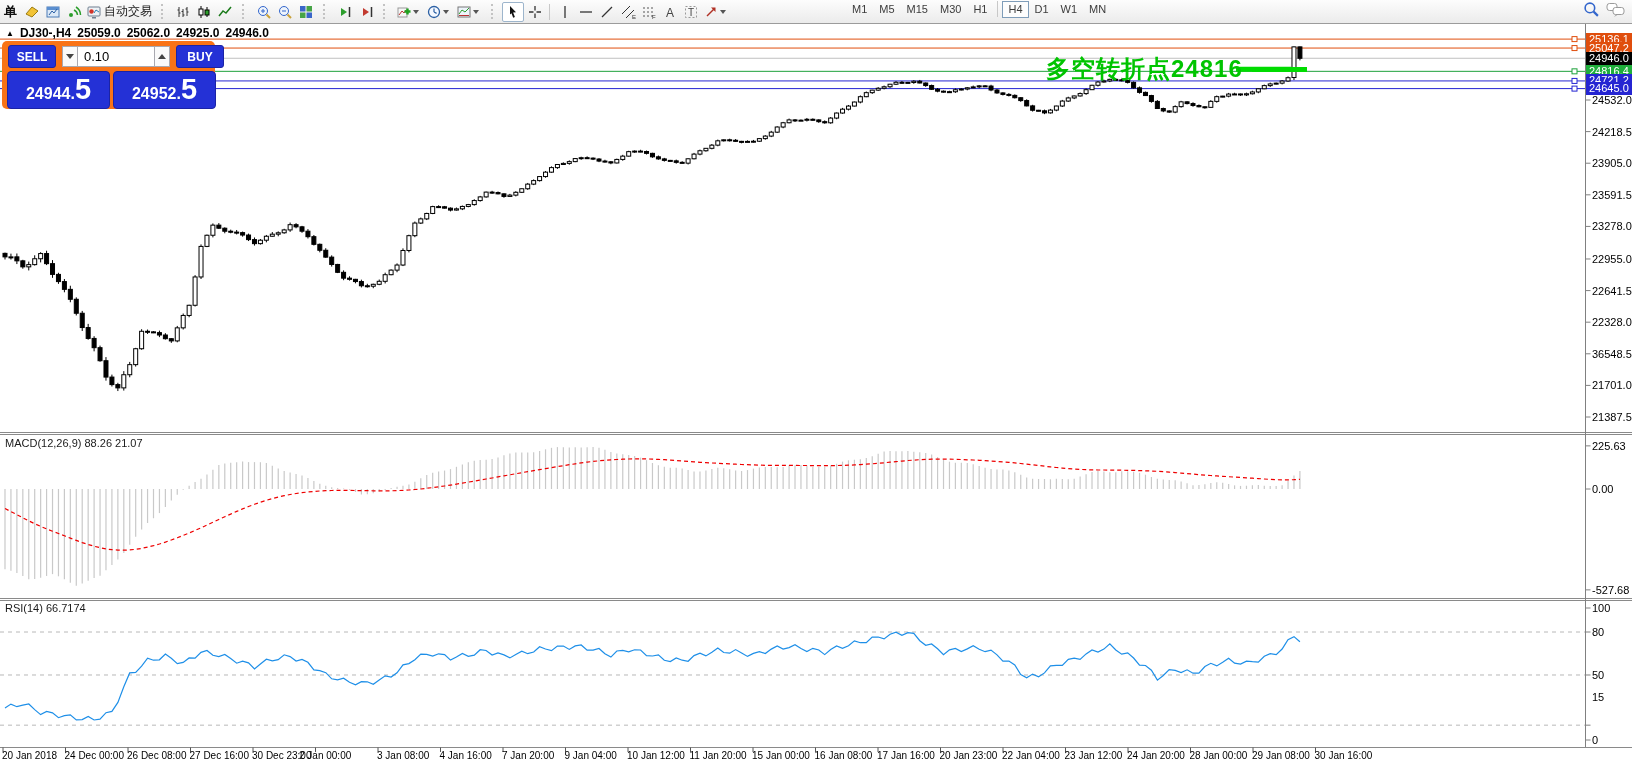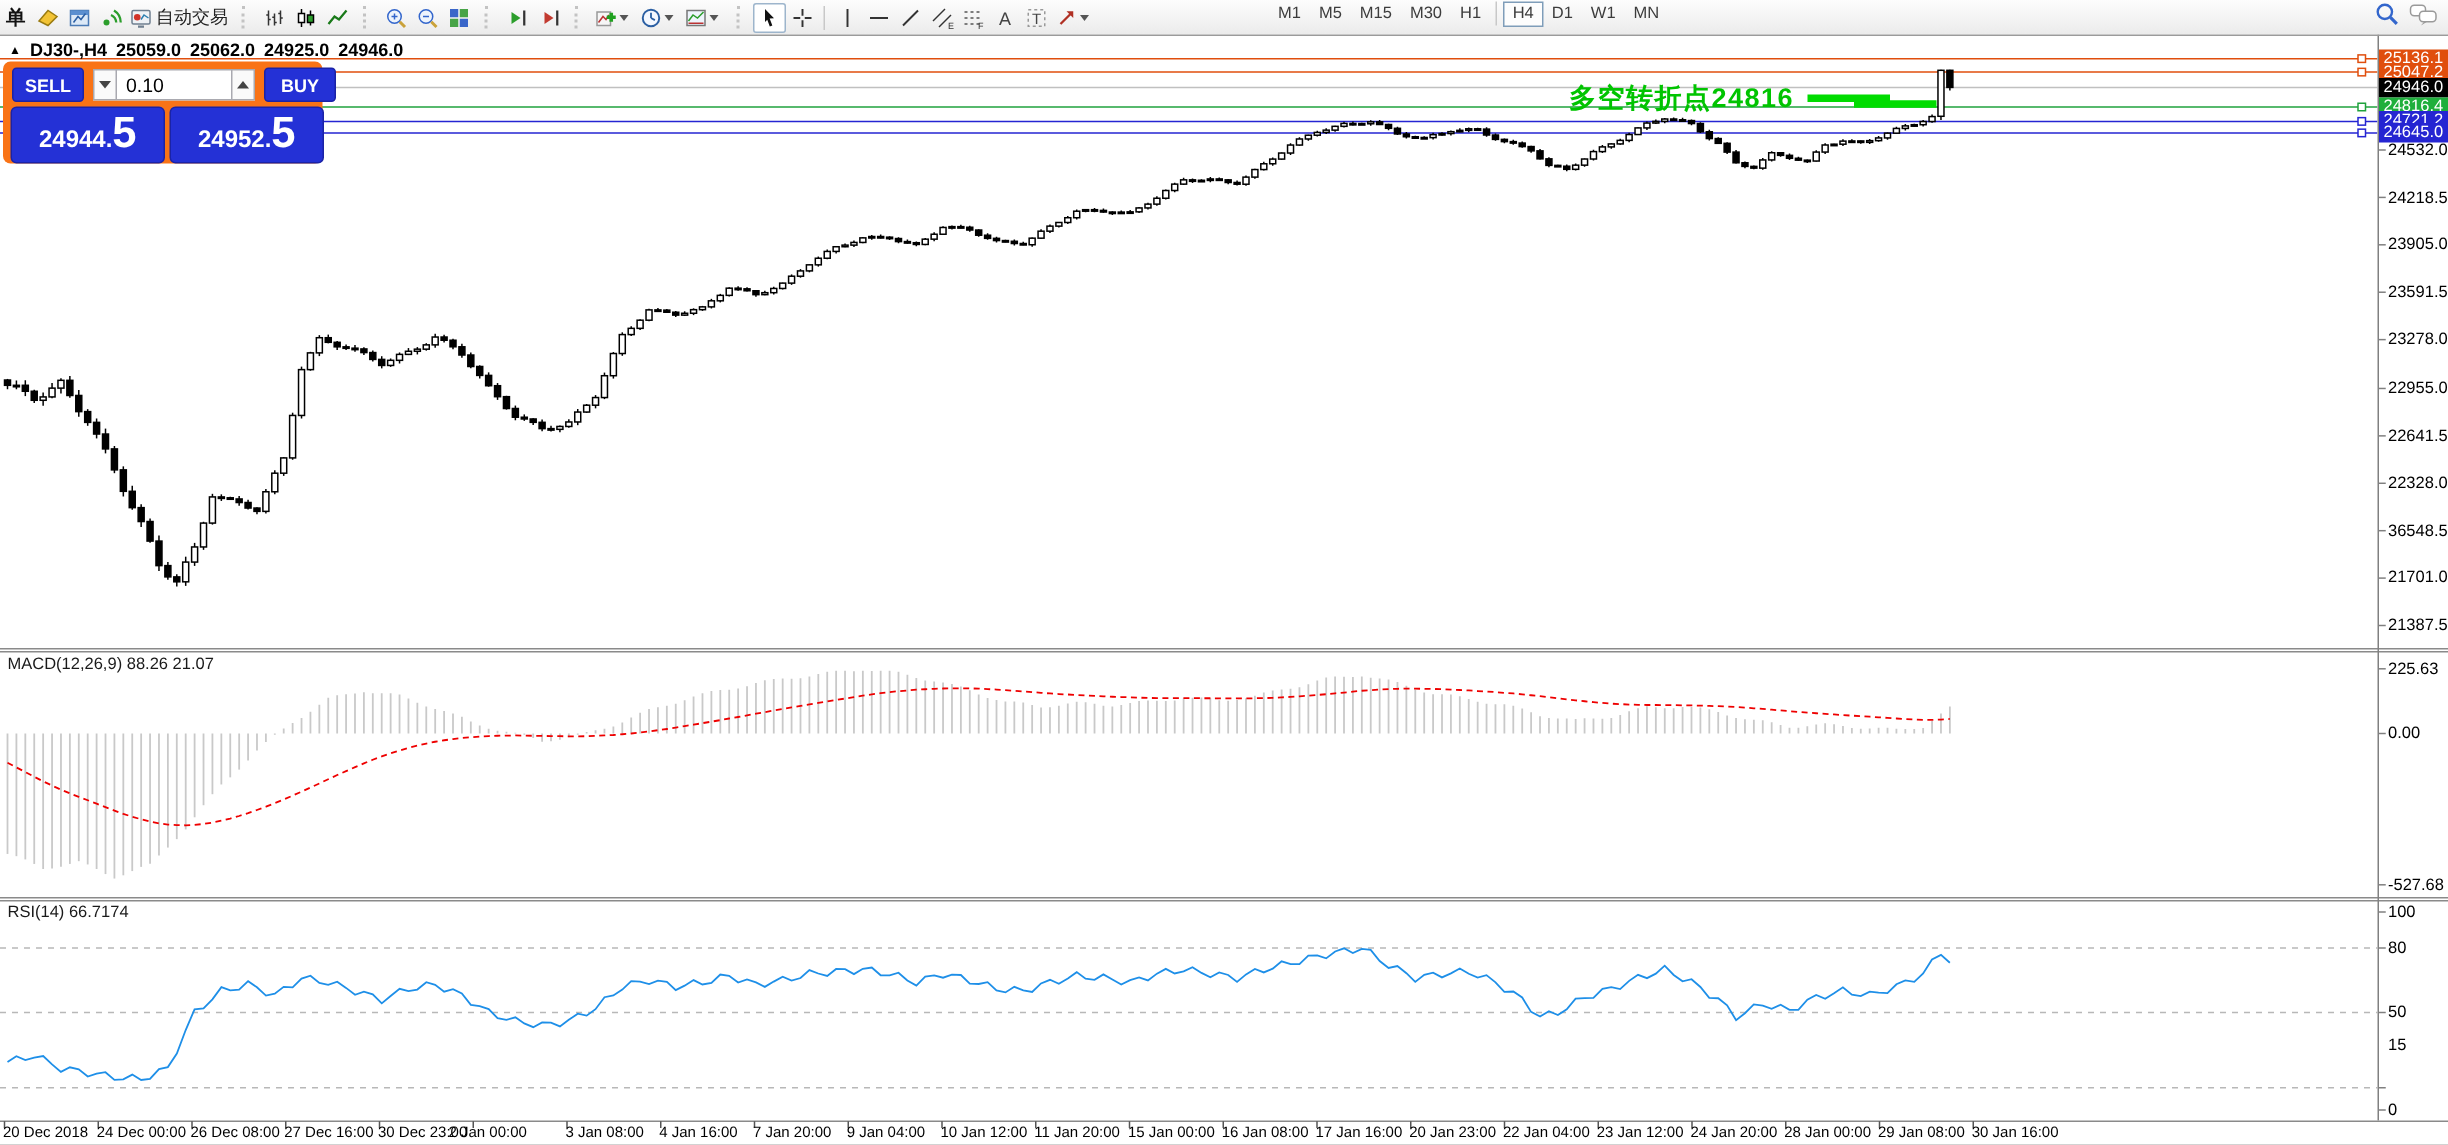--- a/index.html
+++ b/index.html
@@ -15,21 +15,21 @@
   .cnlabel{font-size:13px;color:#111;padding:0 2px;font-weight:bold}
   .atlabel{font-size:12px;color:#222;margin-left:2px}
   .tfwrap{position:absolute;left:846px;top:0;height:18px;display:flex;align-items:center}
   .tfb{height:17px;padding:0 5px;font-size:11px;color:#3c3c3c;background:transparent;border:1px solid transparent;font-family:inherit}
   .tfb.active{border:1px solid #7f9db9;background:#fdfdfd}
   .tright{position:absolute;right:6px;top:1px;display:flex;align-items:center;gap:6px}
   
   svg.canvas{position:absolute;left:0;top:0;z-index:1}
   .ctitle{position:absolute;left:6px;top:26px;z-index:3;font-size:12px;font-weight:bold;color:#000;display:flex;gap:6px;align-items:center}
   .ctitle .mk{font-size:8px}
-  .anno{position:absolute;left:1046px;top:53px;z-index:2;font-size:18px;font-weight:bold;display:flex;align-items:center;letter-spacing:1px}
+  .anno{position:absolute;left:1046px;top:53px;z-index:2;font-size:24px;font-weight:bold;display:flex;align-items:center;letter-spacing:1px}
   .anno .seg{display:inline-block;width:55px;height:5px;margin-left:9px}
   .macd-lab{position:absolute;left:5px;top:437px;font-size:11px;color:#1a1a1a;z-index:2}
   .rsi-lab{position:absolute;left:5px;top:602px;font-size:11px;color:#1a1a1a;z-index:2}
   .axis-lab{position:absolute;left:1592px;font-size:11px;color:#000;z-index:2;white-space:nowrap}
   .plabel{position:absolute;left:1586px;width:46px;height:13px;line-height:13px;font-size:11px;color:#fff;padding-left:3px;z-index:3;white-space:nowrap}
   .tlab{position:absolute;top:750px;font-size:10px;color:#000;white-space:nowrap;z-index:2}
   
   .tp{position:absolute;left:2px;top:41px;width:213px;height:68px;background:#f97316;border-radius:5px;z-index:4}
   .tp-row1{position:absolute;left:6px;top:4px;display:flex;align-items:center}
   .btn-trade{width:48px;height:23px;background:#2431d6;color:#fff;font-weight:bold;font-size:12px;border:1px solid #1b23a6;border-radius:3px;font-family:inherit}
@@ -1094,21 +1094,21 @@
       <div class="plabel" style="top: 74.4266px; background: rgb(37, 37, 210);">24721.2</div>
       <div class="plabel" style="top: 82.1084px; background: rgb(37, 37, 210);">24645.0</div>
       <div class="axis-lab" style="top: 439.869px;">225.63</div>
       <div class="axis-lab" style="top: 483px;">0.00</div>
       <div class="axis-lab" style="top: 583.871px;">-527.68</div>
       <div class="axis-lab" style="top: 602px;">100</div>
       <div class="axis-lab" style="top: 626px;">80</div>
       <div class="axis-lab" style="top: 669px;">50</div>
       <div class="axis-lab" style="top: 691px;">15</div>
       <div class="axis-lab" style="top: 734px;">0</div>
-      <div class="tlab" style="left: 2px;">20 Dec 2018</div>
+      <div class="tlab" style="left: 2px;">20 Jan 2018</div>
       <div class="tlab" style="left: 64.5px;">24 Dec 00:00</div>
       <div class="tlab" style="left: 127px;">26 Dec 08:00</div>
       <div class="tlab" style="left: 189.5px;">27 Dec 16:00</div>
       <div class="tlab" style="left: 252px;">30 Dec 23:00</div>
       <div class="tlab" style="left: 299px;">2 Jan 00:00</div>
       <div class="tlab" style="left: 377px;">3 Jan 08:00</div>
       <div class="tlab" style="left: 439.5px;">4 Jan 16:00</div>
       <div class="tlab" style="left: 502px;">7 Jan 20:00</div>
       <div class="tlab" style="left: 564.5px;">9 Jan 04:00</div>
       <div class="tlab" style="left: 627px;">10 Jan 12:00</div>

